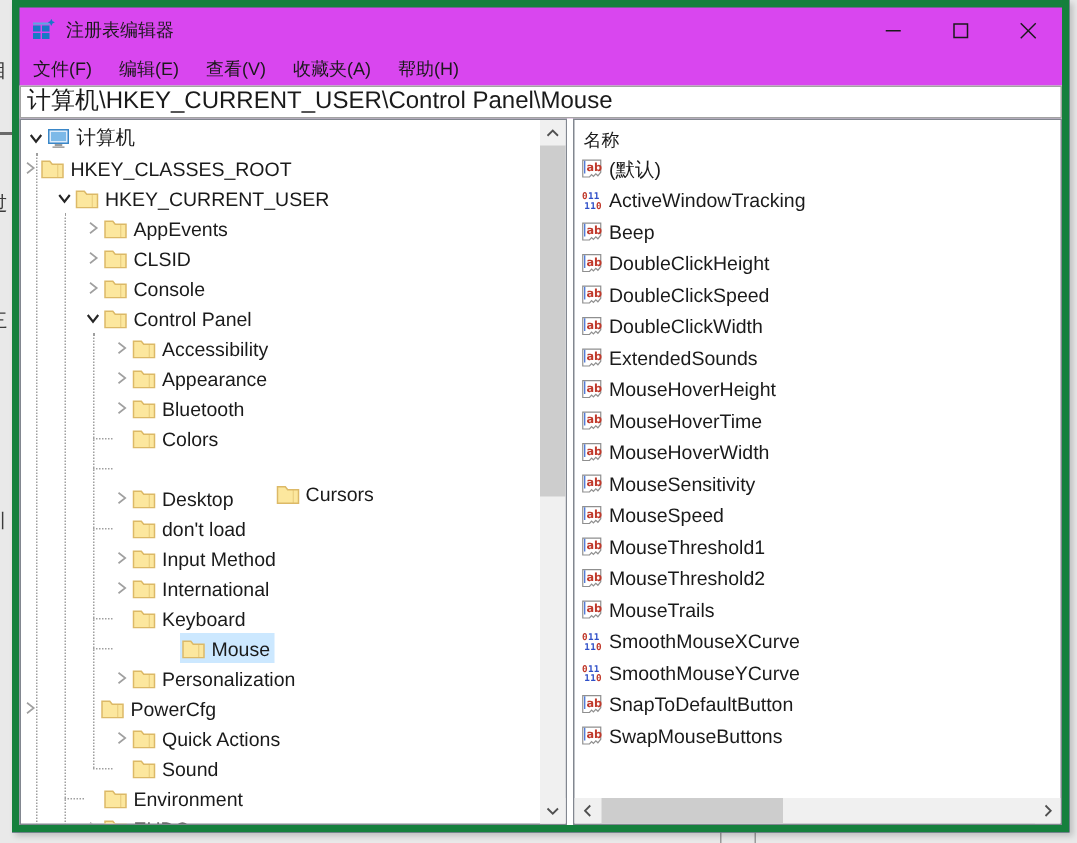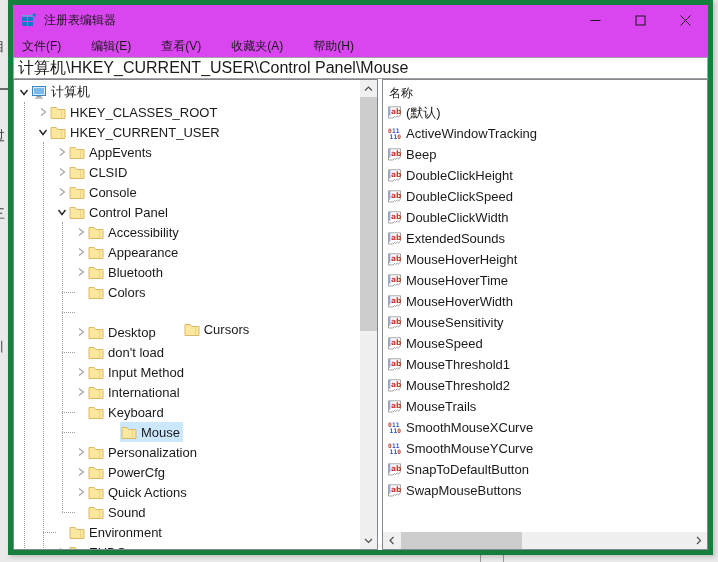--- a/index.html
+++ b/index.html
@@ -13,21 +13,21 @@
   .frag-line { position:absolute; left:0; width:8px; height:2px; background:#6a6a6a; }
   .bg-vline { position:absolute; width:1px; height:7px; background:#9a9a9a; top:555px; }
 
   .window {
     position:absolute; left:8px; top:0; width:705px; height:555px;
     background:#d946ef; border:5px solid #15803d; box-shadow:2px 2px 4px rgba(0,0,0,0.18);
   }
   .titlebar { height:30px; display:flex; align-items:center; padding-left:8px; }
   .title-text { font-size:12px; margin-left:7px; flex:1; }
   .win-btn { width:45px; height:29px; display:flex; align-items:center; justify-content:center; }
-  .menubar { height:22px; display:flex; align-items:center; font-size:12px;gap:12px; }
+  .menubar { height:22px; display:flex; align-items:center; font-size:12px; }
   .menu-item { padding:3px 9px; }
   .addressbar {
     height:22px; border:1px solid #a3a3a3; font-size:16px; line-height:20px;
     padding-left:4px; white-space:nowrap; overflow:hidden; background:#fff;
   }
   .main { position:absolute; top:74px; left:0; right:0; bottom:0; display:flex; }
   .left-pane { width:365px; border:1px solid #828790; display:flex; background:#fff; }
   .tree-area { flex:1; position:relative; overflow:hidden; padding-top:2px; }
   .splitter { width:4px; background:#fff; }
   .right-pane { flex:1; border:1px solid #828790; position:relative; overflow:hidden; background:#fff; }
@@ -124,21 +124,21 @@
                 <svg width="16" height="16" viewBox="0 0 16 16">
                   <rect x="1.5" y="2.5" width="13" height="9" fill="#ddecfb" stroke="#3a87c8"></rect>
                   <rect x="3" y="4" width="10" height="6" fill="#7cb9e8"></rect>
                   <rect x="5.5" y="12" width="5" height="1.4" fill="#9b9b9b"></rect>
                   <rect x="4" y="13.6" width="8" height="1" fill="#9b9b9b"></rect>
                 </svg>
               </span>
               <span class="row-label">计算机</span>
             </span>
           </div>
-          <div class="tree-row" style="padding-left: 23px;">
+          <div class="tree-row" style="">
             <span class="chev">
               <svg width="8" height="10">
                 <path d="M2 1.5 L6.5 5 L2 8.5" fill="none" stroke="#a0a0a0" stroke-width="1.1"></path>
               </svg>
             </span>
             <span class="row-content">
               <span class="tree-icon">
                 <svg width="16" height="13" viewBox="0 0 16 13">
                   <path d="M1 1.5 h5.2 l1.6 2 H15 v9 H1 Z" fill="#fce79e" stroke="#dcb967" stroke-width="1"></path>
                   <path d="M11.5 3.5 v9" stroke="#dcb967" stroke-width="0.7" opacity="0.6"></path>
@@ -397,21 +397,21 @@
             <span class="row-content">
               <span class="tree-icon">
                 <svg width="16" height="13" viewBox="0 0 16 13">
                   <path d="M1 1.5 h5.2 l1.6 2 H15 v9 H1 Z" fill="#fce79e" stroke="#dcb967" stroke-width="1"></path>
                   <path d="M11.5 3.5 v9" stroke="#dcb967" stroke-width="0.7" opacity="0.6"></path>
                 </svg>
               </span>
               <span class="row-label">Personalization</span>
             </span>
           </div>
-          <div class="tree-row" style="padding-left: 61px;">
+          <div class="tree-row" style=" gap: 40px;">
             <span class="chev">
               <svg width="8" height="10">
                 <path d="M2 1.5 L6.5 5 L2 8.5" fill="none" stroke="#a0a0a0" stroke-width="1.1"></path>
               </svg>
             </span>
             <span class="row-content">
               <span class="tree-icon">
                 <svg width="16" height="13" viewBox="0 0 16 13">
                   <path d="M1 1.5 h5.2 l1.6 2 H15 v9 H1 Z" fill="#fce79e" stroke="#dcb967" stroke-width="1"></path>
                   <path d="M11.5 3.5 v9" stroke="#dcb967" stroke-width="0.7" opacity="0.6"></path>

